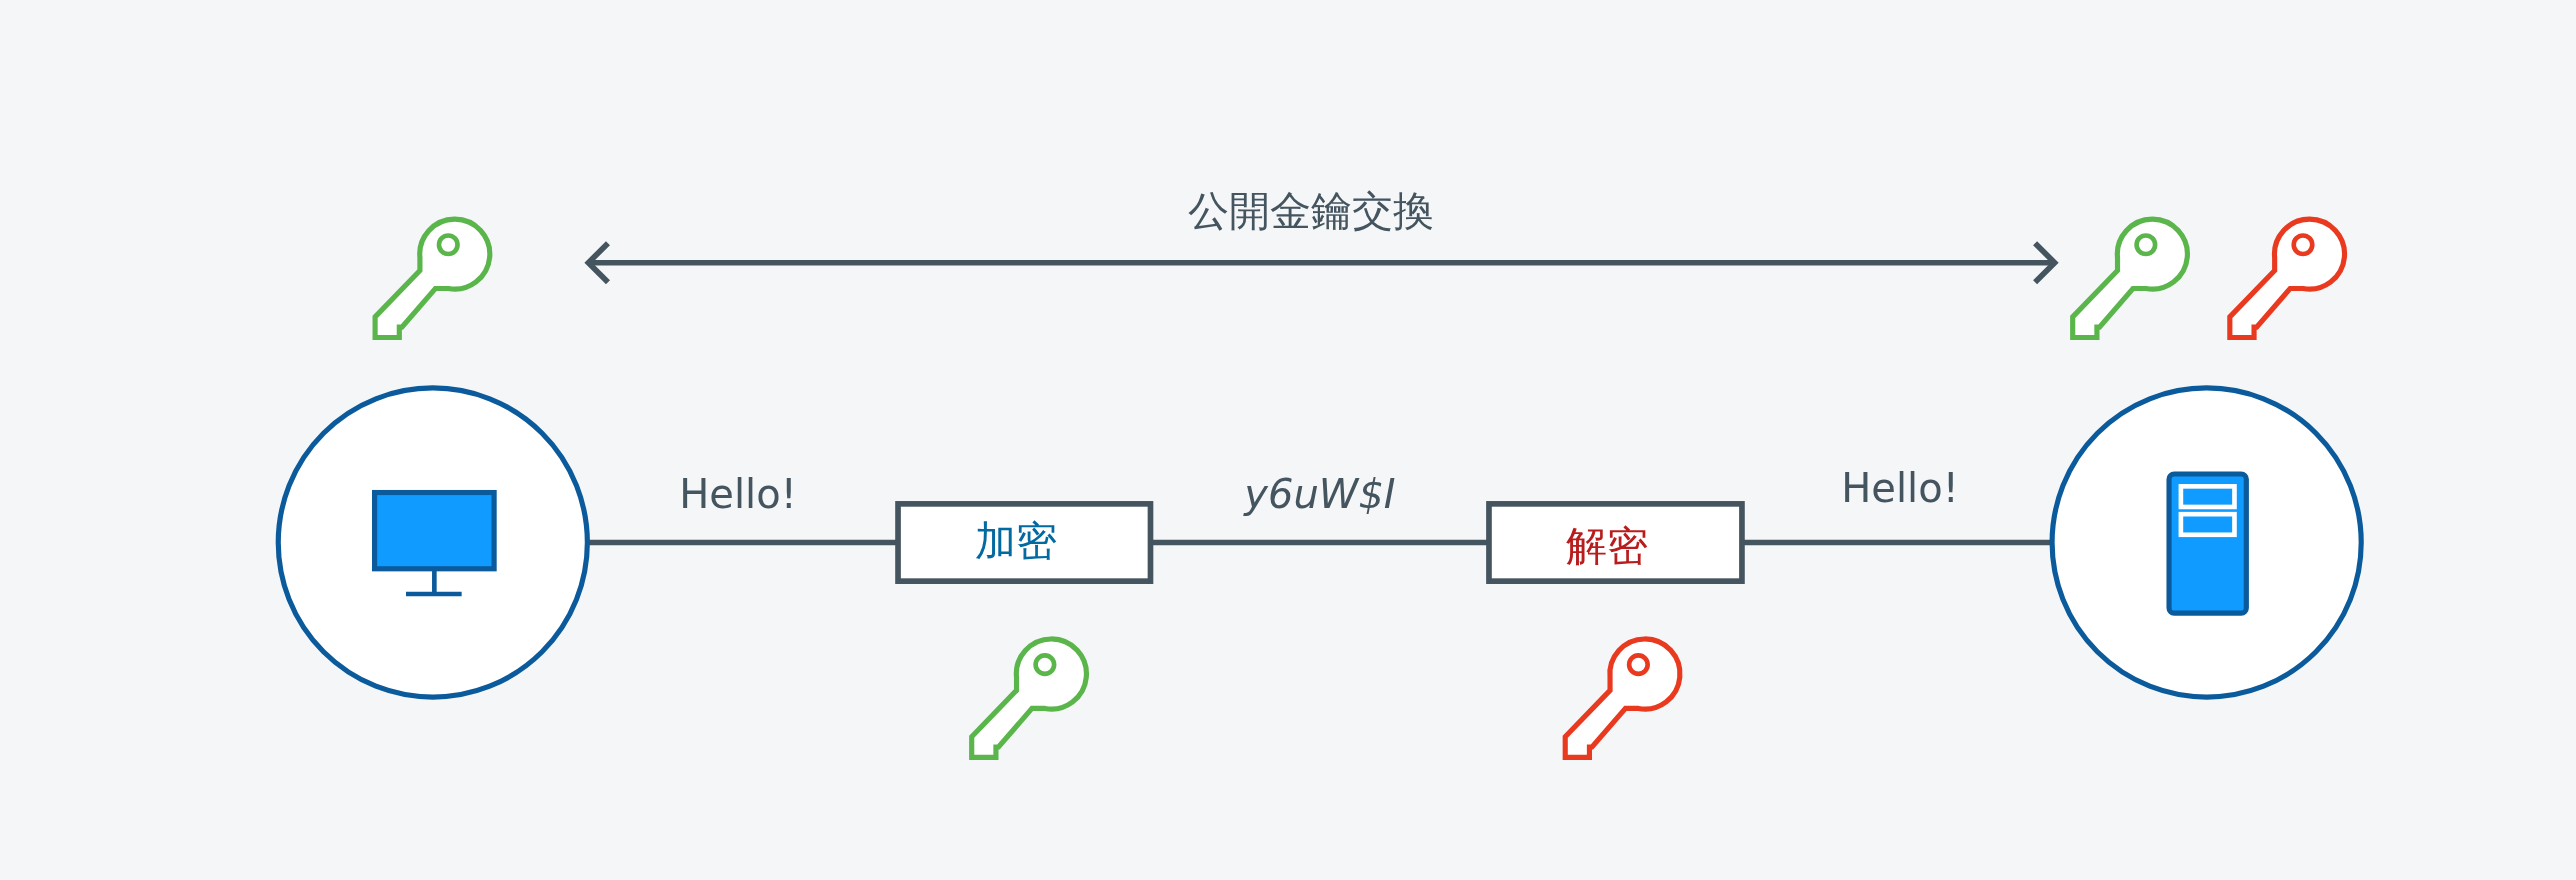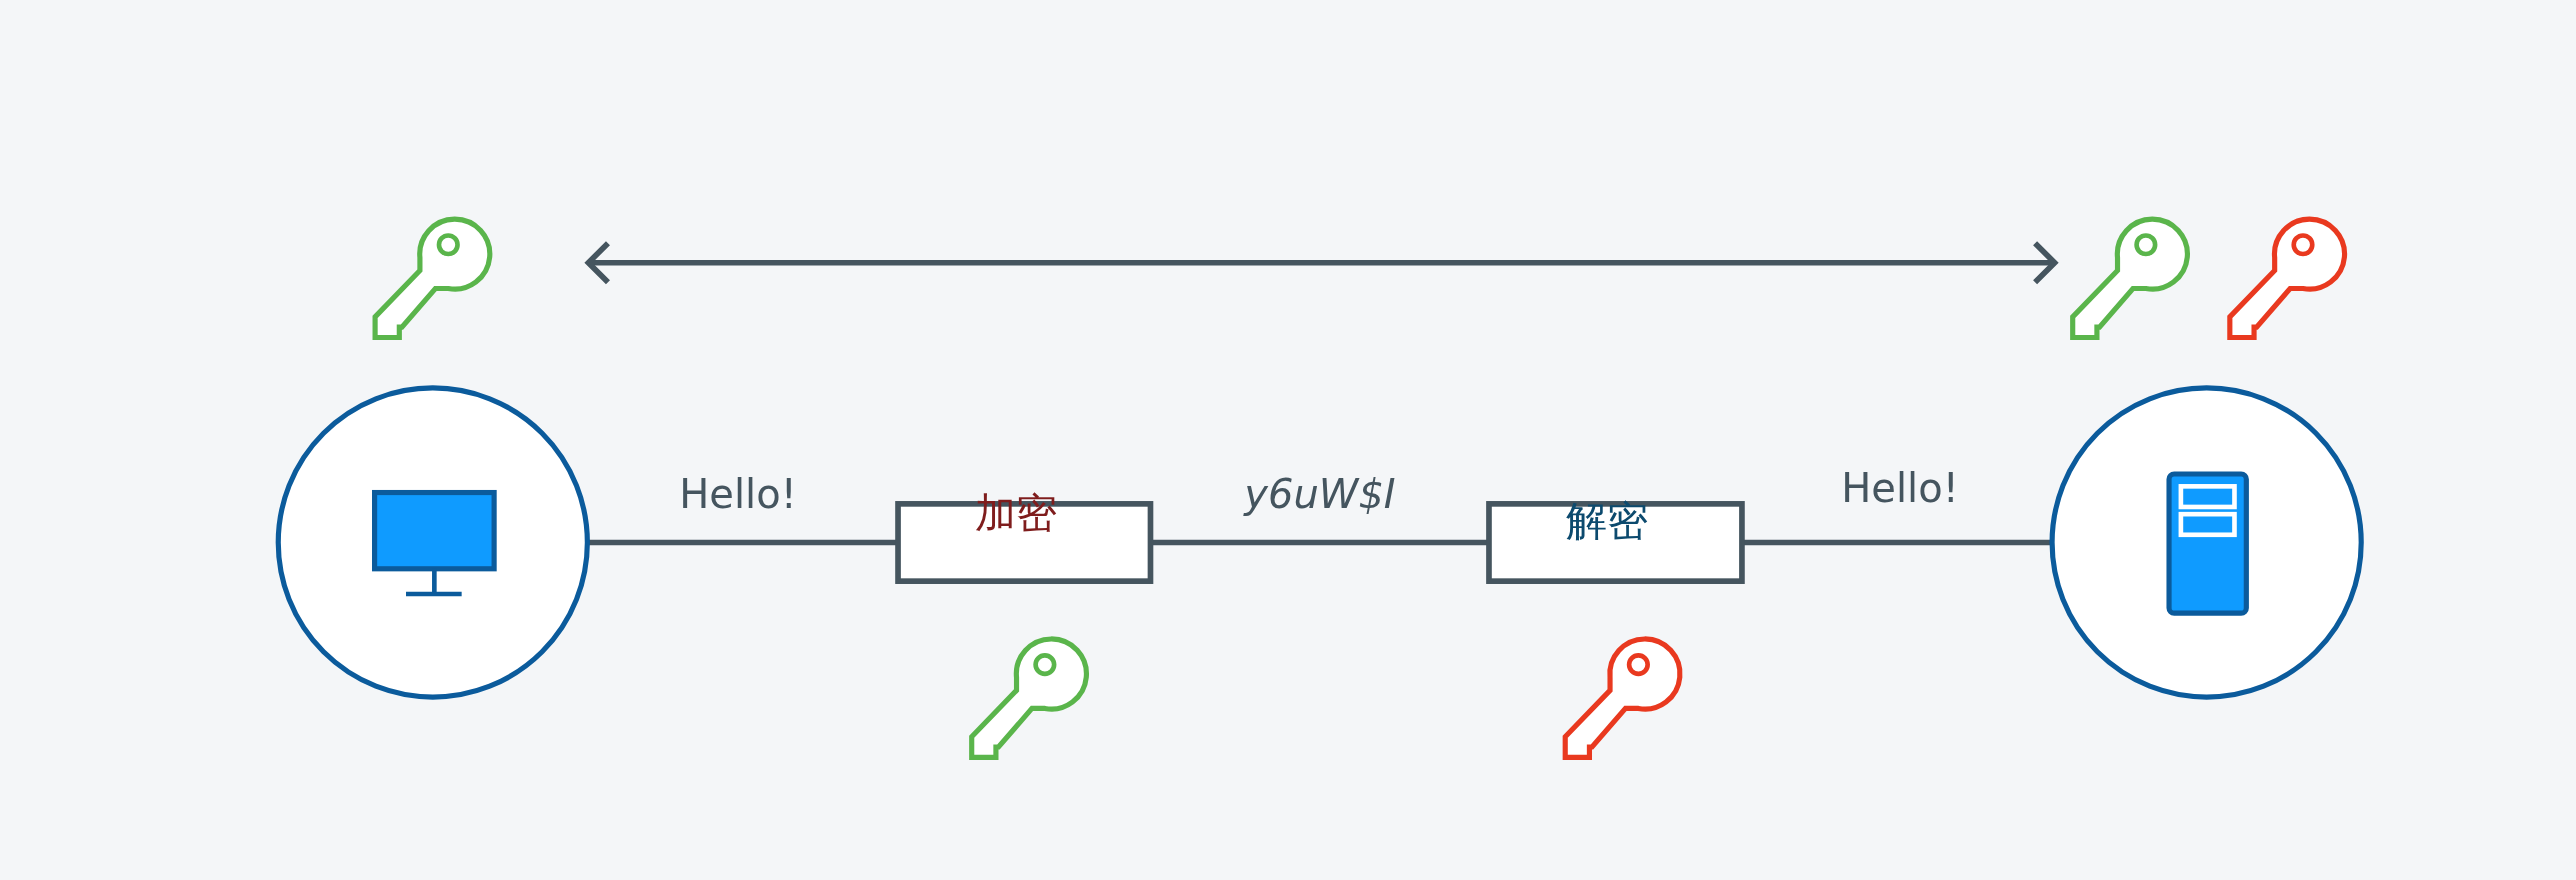--- a/index.html
+++ b/index.html
@@ -64,20 +64,21 @@
         <use href="#key-shape"></use>
       </g>
     <g transform="translate(1878,1220)" stroke="#5ab54b">
         <use href="#key-shape"></use>
       </g>
     <g transform="translate(3030,1220)" stroke="#e9391f">
         <use href="#key-shape"></use>
       </g>
   </svg>
 
+  <div class="lbl" style="left:1311px;top:211px;font-size:41px;">公開金鑰交換</div>
   <div class="lbl" style="left:738px;top:494px;">Hello!</div>
   <div class="lbl" style="left:1320px;top:494px;font-style:italic;">y6uW$I</div>
   <div class="lbl" style="left:1900px;top:488px;">Hello!</div>
 
-  <div class="box-lbl" style="left:1016px;top:513px;color:#7f1d1d;">加密</div>
-  <div class="box-lbl" style="left:1607px;top:521px;color:#0c4a6e;">解密</div>
+  <div class="box-lbl" style="left:1016px;top:541px;color:#0369a1;">加密</div>
+  <div class="box-lbl" style="left:1607px;top:546px;color:#b91c1c;">解密</div>
 </div>
 
 
 </body></html>

